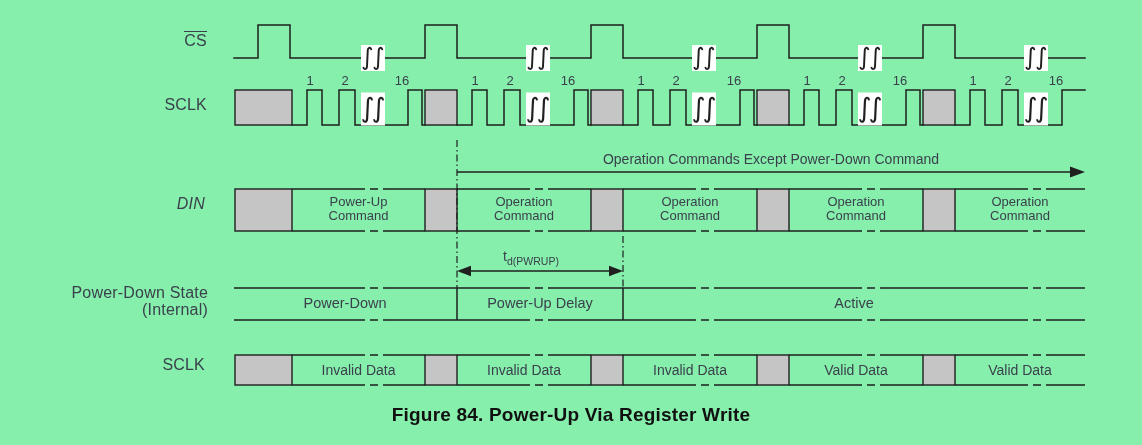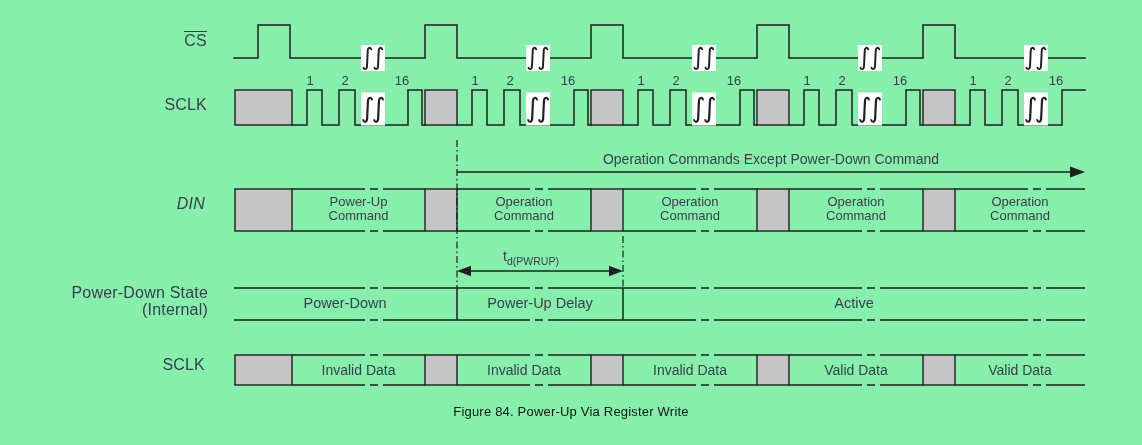--- a/index.html
+++ b/index.html
@@ -13,21 +13,21 @@
     text-align:right;white-space:nowrap;letter-spacing:.2px;
   }
   .rowlabel .ovl{display:inline-block;border-top:1.6px solid #3a414c;padding-top:1px;line-height:1;}
   .lbl-cs{top:31px;right:935px;}
   .lbl-sclk{top:97px;right:935px;text-align:center;}
   .lbl-din{top:196px;right:937px;}
   .lbl-state{top:285px;right:934px;}
   .lbl-dout{top:357px;right:937px;}
   .caption{
     position:absolute;top:404px;left:0;width:100%;text-align:center;
-    font-size:13px;font-weight:normal;color:#111;letter-spacing:.2px;
+    font-size:19px;font-weight:bold;color:#111;letter-spacing:.2px;
   }
 </style>
 </head>
 <body>
 
 <div class="stage">
 
   <div class="rowlabel lbl-cs" style="color: rgb(58, 65, 76);">
     <span class="ovl">CS</span>
   </div>

